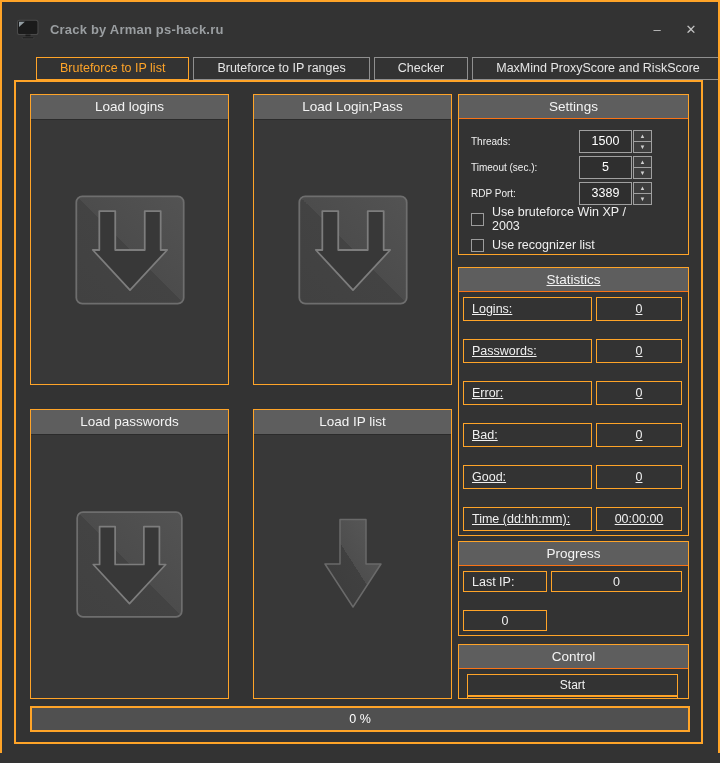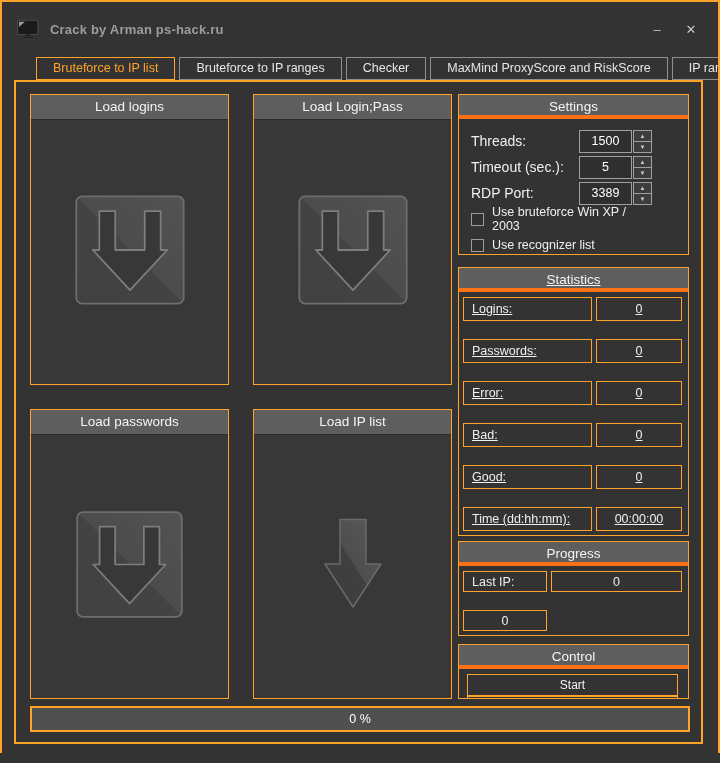--- a/index.html
+++ b/index.html
@@ -23,21 +23,21 @@
   .titlebar{position:absolute;left:2px;top:2px;right:2px;height:54px;
     display:flex;align-items:center;padding:0 14px;}
   .app-icon{width:24px;height:21px;display:inline-flex;margin-right:10px;}
   .title{font-size:13px;font-weight:bold;color:var(--muted);letter-spacing:.2px;}
   .tb-spacer{flex:1;}
   .win-btn{width:26px;text-align:center;color:#C4C4C4;font-size:13px;cursor:default;
     padding:2px 0;margin-left:8px;}
 
   
   .tabs{position:absolute;left:36px;top:57px;display:flex;gap:4px;z-index:3;}
-  .tab{height:23px;line-height:21px;padding:0 16px;font-size:12.5px;color:#E6E6E6;
+  .tab{height:23px;line-height:21px;padding:0 23px;font-size:12.5px;color:#E6E6E6;
     border:1px solid var(--gray-border);background:var(--window-bg);white-space:nowrap;}
   .tab.active{border-color:var(--accent);color:var(--accent);}
 
   
   .content{position:absolute;left:14px;top:80px;width:689px;height:664px;
     border:2px solid var(--accent);background:var(--window-bg);}
 
   .drop-grid{position:absolute;left:14px;top:12px;width:422px;height:605px;
     display:grid;grid-template-columns:1fr 1fr;grid-template-rows:1fr 1fr;
     column-gap:4px;row-gap:5px;gap:24px;}
@@ -46,29 +46,29 @@
   .drop-header{height:25px;line-height:24px;background:var(--header-bg);
     border-bottom:1px solid #2B2B2B;text-align:center;font-size:13.5px;color:#F4F4F4;}
   .drop-body{flex:1;display:flex;align-items:center;justify-content:center;}
 
   
   .side{position:absolute;left:442px;top:12px;width:231px;height:605px;
     display:flex;flex-direction:column;}
   .section{border:1px solid var(--accent);background:var(--window-bg);
     display:flex;flex-direction:column;overflow:hidden;}
   .section-header{height:24px;line-height:23px;background:var(--header-bg);
-    border-bottom:4px solid #f97316;text-align:center;font-size:13.5px;color:#F4F4F4;flex:none;}
+    border-bottom:1px solid #f97316;text-align:center;font-size:13.5px;color:#F4F4F4;flex:none;}
   .sec-settings{height:161px;margin-bottom:12px;}
   .sec-stats{height:269px;margin-bottom:5px;text-decoration:underline;}
   .sec-progress{height:95px;margin-bottom:8px;}
   .sec-control{flex:1;}
 
   .settings-body{padding:9px 36px 4px 12px;display:flex;flex-direction:column;}
   .set-row{display:flex;align-items:center;height:26px;}
-  .set-row .lbl{flex:1;font-size:14px;}
+  .set-row .lbl{flex:1;font-size:10px;}
   .num-box{width:53px;height:23px;border:1px solid #A0A0A0;background:#2F2F2F;
     color:#FFF;text-align:center;font-size:12.5px;font-family:"Liberation Sans",sans-serif;outline:none;}
   .spinner{width:19px;height:23px;display:flex;flex-direction:column;margin-left:1px;}
   .spin-btn{flex:1;border:1px solid #A0A0A0;background:#3D3D3D;color:#CFCFCF;
     font-size:6px;display:flex;align-items:center;justify-content:center;}
   .spin-btn.up{border-bottom-width:0;}
   .check-row{display:flex;align-items:center;height:26px;gap:8px;}
   .checkbox{width:13px;height:13px;border:1px solid #9C9C9C;background:#2F2F2F;flex:none;}
   .check-row .lbl{font-size:12.5px;}
 

